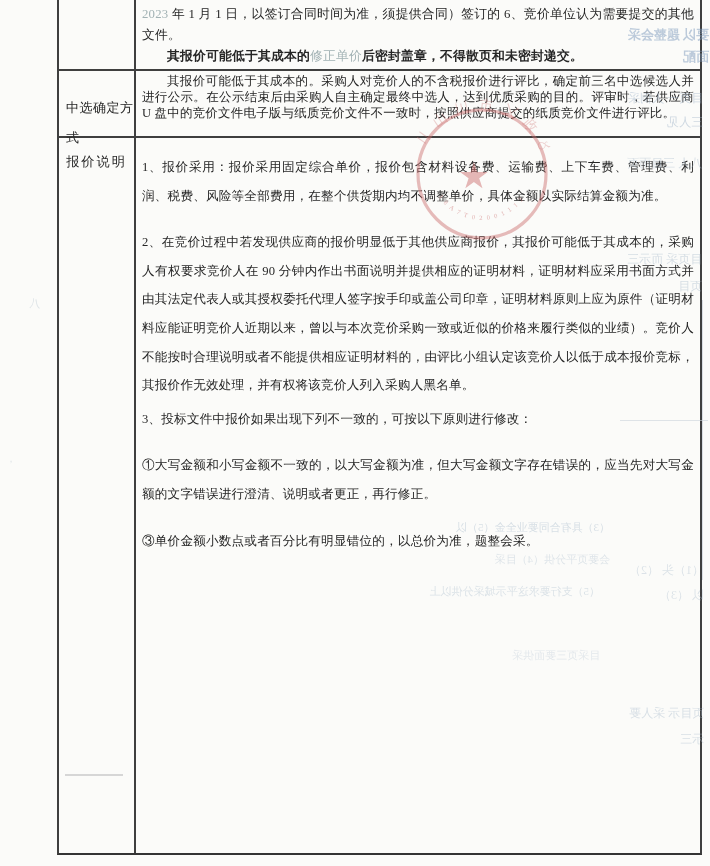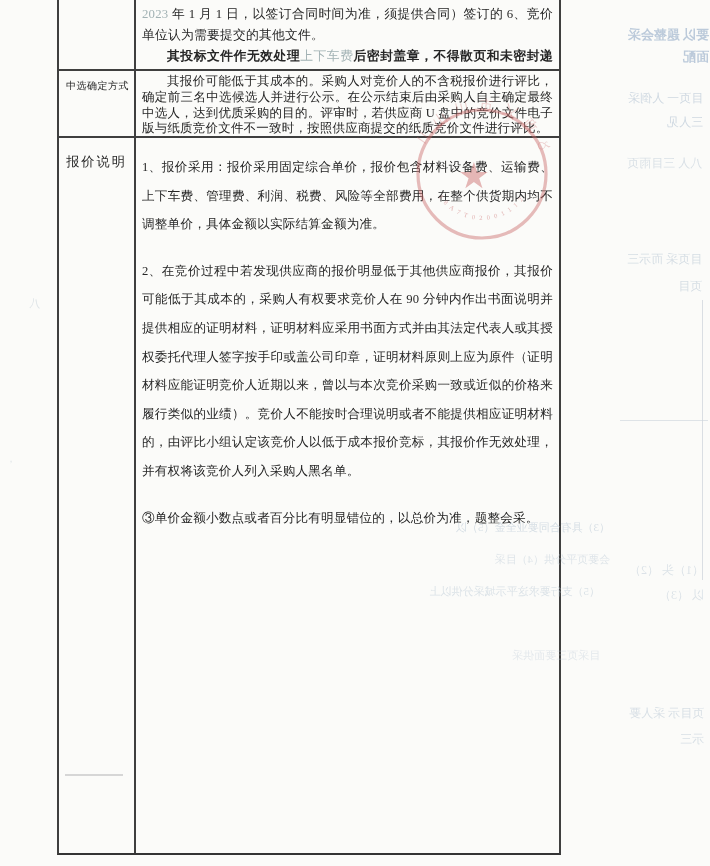--- a/index.html
+++ b/index.html
@@ -7,21 +7,21 @@
     position:relative;
     width:710px;height:866px;
     background:#fbfbf9;
     font-family:"Liberation Serif", serif;
     color:#262626;
     overflow:hidden;
   }
   
   .tbl{
     position:absolute;left:57px;top:0;
-    width:504px;height:855px;
+    width:645px;height:855px;
     border-left:2px solid #3f3f3f;
     border-right:2px solid #3f3f3f;
     border-bottom:2px solid #343434;
     box-sizing:border-box;
     display:flex;flex-direction:column;
     background:transparent;
   }
   .row{display:flex;box-sizing:border-box;}
   .row-1{height:71px;border-bottom:2px solid #3f3f3f;}
   .row-2{height:67px;border-bottom:2px solid #3f3f3f;}
@@ -35,21 +35,21 @@
   .content{flex:1;padding:0 6px;overflow:hidden;text-align:justify;word-break:break-all;}
   .content p{margin:0;}
   
   .c0{padding-top:4px;font-size:12.8px;line-height:21.2px;letter-spacing:0.2px;}
   .c0 p.indent{text-indent:25px;}
   .c1{padding-top:3px;font-size:12.5px;line-height:15.8px;letter-spacing:0.2px;}
   .c1 p.indent{text-indent:2em;}
   .c2{padding-top:15px;font-size:12.6px;line-height:28.6px;letter-spacing:0.2px;}
   .c2 p + p{margin-top:18px;}
   .c2 p.gap{margin-top:5px;}
-  .l1{padding:0 0 0 7px;font-size:10px;letter-spacing:0.5px;line-height:30px;word-break:break-all;}
+  .l1{padding:22px 0 0 7px;font-size:13px;letter-spacing:0.5px;line-height:30px;word-break:break-all;}
   .l2{padding-top:15px;text-align:center;font-size:13.2px;letter-spacing:2px;}
   
   .seg-normal{}
   .seg-bold{font-weight:700;}
   .seg-faded{color:#a2b2b4;}
   .seg-gray{color:#8f9a9b;}
   
   .stamp{position:absolute;left:404px;top:92px;width:156px;height:156px;pointer-events:none;}
   
   .artifact{position:absolute;pointer-events:none;white-space:normal;word-break:break-all;}
@@ -59,36 +59,38 @@
 <body>
 
 <div class="page">
 
   <div class="tbl">
 
     <div class="row row-1">
       <div class="cell label"></div>
       <div class="cell content c0">
           <p><span class="seg-faded">2023</span><span class="seg-normal"> 年 1 月 1 日，以签订合同时间为准，须提供合同）签订的 6、竞价单位认为需要提交的其他文件。</span></p>
-          <p class="indent"><span class="seg-bold">其投标文件作无效处理</span><span class="seg-faded">上下车费</span><span class="seg-bold">后密封盖章，不得散页和未密封递交。</span></p>
+          <p class="indent"><span class="seg-bold">其报价可能低于其成本的</span><span class="seg-faded">修正单价</span><span class="seg-bold">后密封盖章，不得散页和未密封递交。</span></p>
         </div>
     </div>
 
     <div class="row row-2">
       <div class="cell label l1">中选确定方式</div>
       <div class="cell content c1">
           <p class="indent"><span class="seg-normal">其报价可能低于其成本的。采购人对竞价人的不含税报价进行评比，确定前三名中选候选人并进行公示。在公示结束后由采购人自主确定最终中选人，达到优质采购的目的。评审时，若供应商 U 盘中的竞价文件电子版与纸质竞价文件不一致时，按照供应商提交的纸质竞价文件进行评比。</span></p>
         </div>
     </div>
 
     <div class="row row-3">
       <div class="cell label l2">报价说明</div>
       <div class="cell content c2">
           <p><span class="seg-normal">1、报价采用：报价采用固定综合单价，报价包含材料设备费、运输费、上下车费、管理费、利润、税费、风险等全部费用，在整个供货期内均不调整单价，具体金额以实际结算金额为准。</span></p>
           <p><span class="seg-normal">2、在竞价过程中若发现供应商的报价明显低于其他供应商报价，其报价可能低于其成本的，采购人有权要求竞价人在 90 分钟内作出书面说明并提供相应的证明材料，证明材料应采用书面方式并由其法定代表人或其授权委托代理人签字按手印或盖公司印章，证明材料原则上应为原件（证明材料应能证明竞价人近期以来，曾以与本次竞价采购一致或近似的价格来履行类似的业绩）。竞价人不能按时合理说明或者不能提供相应证明材料的，由评比小组认定该竞价人以低于成本报价竞标，其报价作无效处理，并有权将该竞价人列入采购人黑名单。</span></p>
+          <p class="gap"><span class="seg-normal">3、投标文件中报价如果出现下列不一致的，可按以下原则进行修改：</span></p>
+          <p><span class="seg-normal">①大写金额和小写金额不一致的，以大写金额为准，但大写金额文字存在错误的，应当先对大写金额的文字错误进行澄清、说明或者更正，再行修正。</span></p>
           <p><span class="seg-normal">③单价金额小数点或者百分比有明显错位的，以总价为准，题整会采。</span></p>
         </div>
     </div>
 
   </div>
 
   <svg class="stamp" viewBox="0 0 156 156">
     <defs>
       <filter id="blur1">
           <feGaussianBlur stdDeviation="0.7"></feGaussianBlur>

